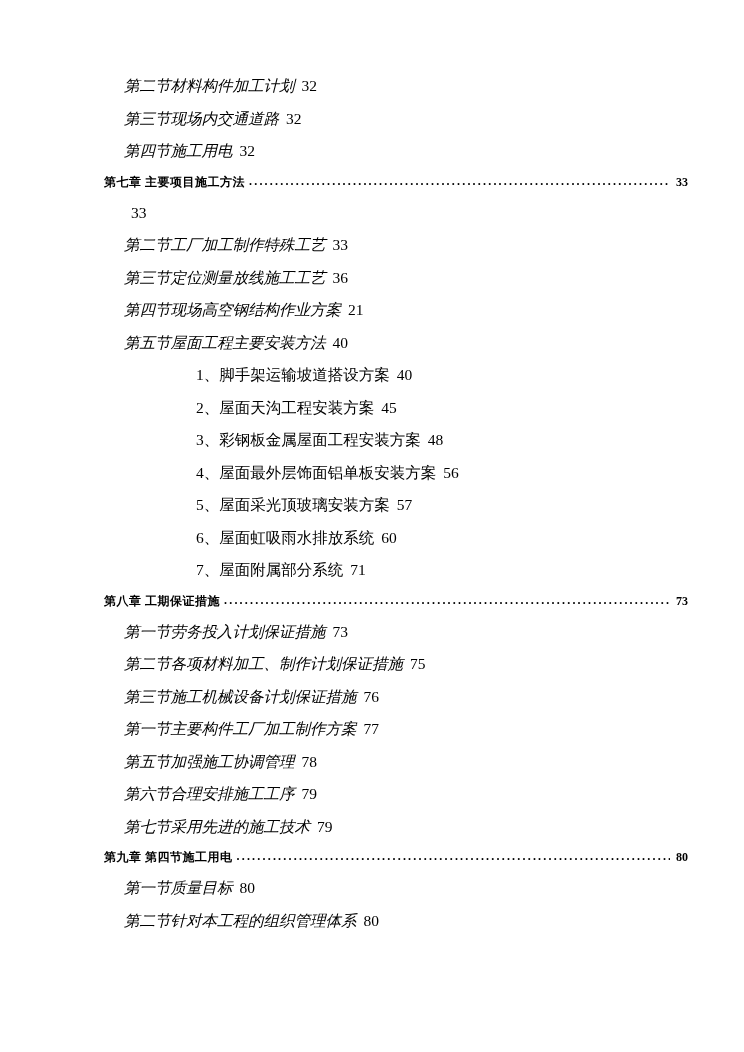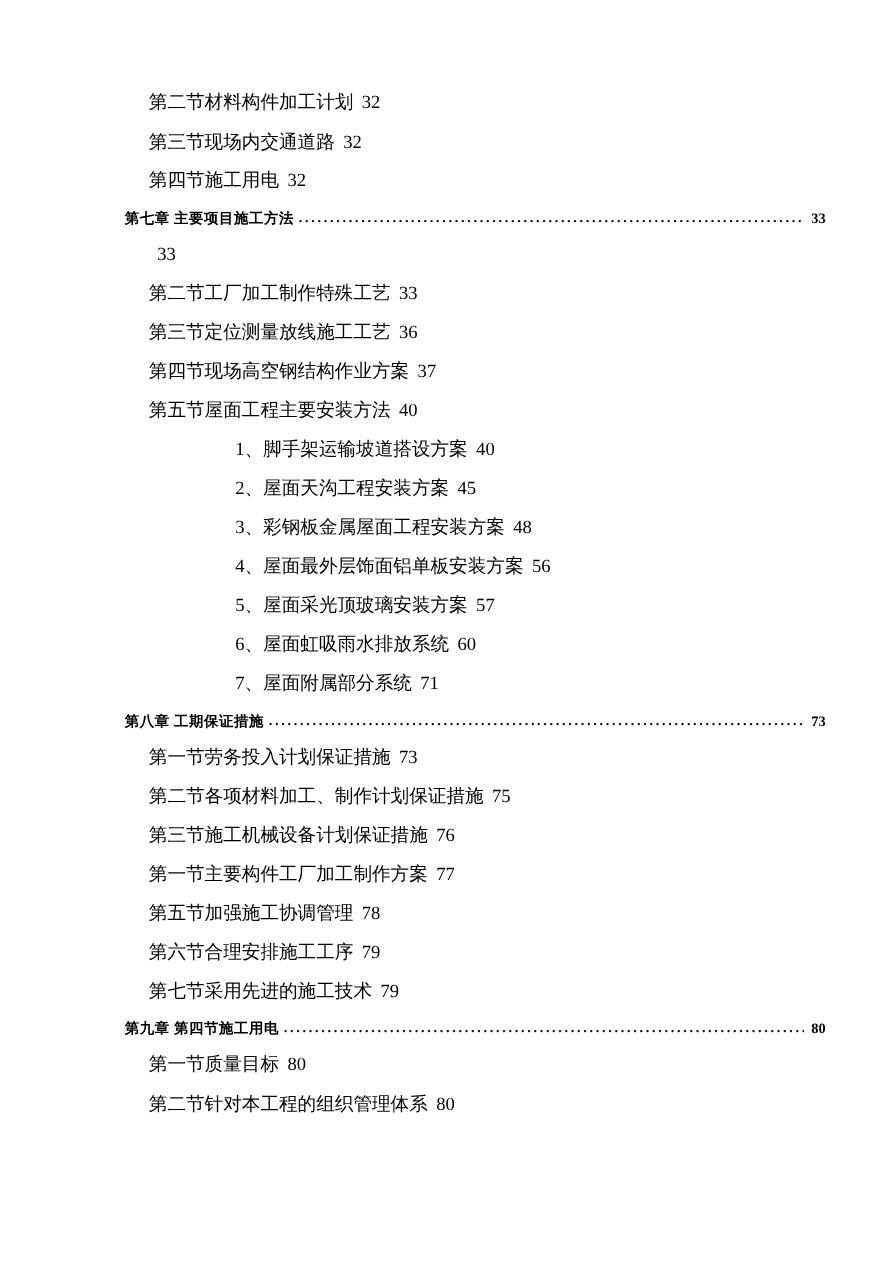--- a/index.html
+++ b/index.html
@@ -62,20 +62,21 @@
   }
   .lvl-chapter .pagenum {
     font-weight: bold;
   }
   
   .lvl-section {
     padding-left: 68px;
   }
   .lvl-section .title {
     font-size: 15.5px;
+    font-style: italic;
   }
   
   .lvl-item {
     padding-left: 140px;
     font-family: Liberation Serif, serif;
   }
   .lvl-item .title {
     font-size: 15.5px;
   }
   .pagenum {
@@ -121,21 +122,21 @@
         <span class="pagenum">33</span>
       </li>
       <li class="toc-entry lvl-section">
         <span class="title">第三节定位测量放线施工工艺</span>
         <span class="sp"></span>
         <span class="pagenum">36</span>
       </li>
       <li class="toc-entry lvl-section">
         <span class="title">第四节现场高空钢结构作业方案</span>
         <span class="sp"></span>
-        <span class="pagenum">37</span>
+        <span class="pagenum">21</span>
       </li>
       <li class="toc-entry lvl-section">
         <span class="title">第五节屋面工程主要安装方法</span>
         <span class="sp"></span>
         <span class="pagenum">40</span>
       </li>
       <li class="toc-entry lvl-item">
         <span class="title">1、脚手架运输坡道搭设方案</span>
         <span class="sp"></span>
         <span class="pagenum">40</span>

